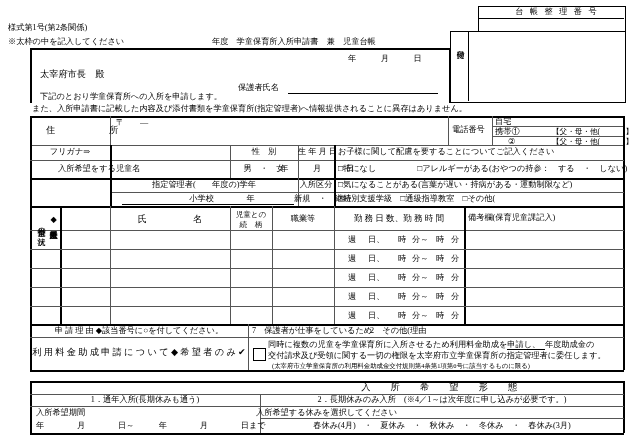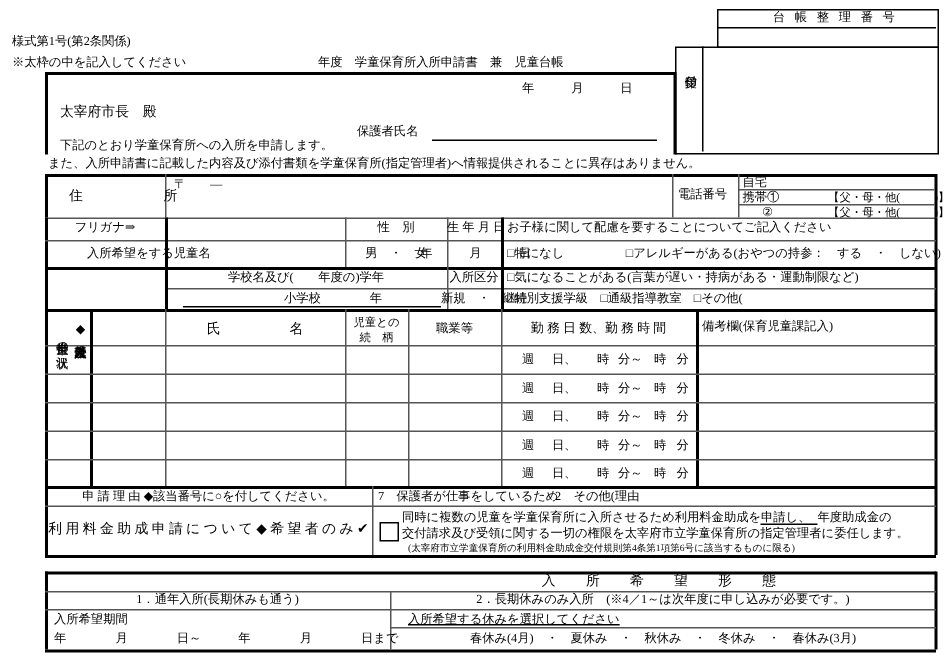--- a/index.html
+++ b/index.html
@@ -112,21 +112,21 @@
   <div class="vline thin" style="left:298px; top:145px; height:61px;"></div>
   <div class="vline thick" style="left:334px; top:145px; height:61px;"></div>
 
   <div class="abs txt t8 center" style="left:30px; top:148px; width:80px;">フリガナ⇒</div>
   <div class="abs txt t8 center" style="left:30px; top:165px; width:89px;padding-left:28px;">入所希望をする児童名</div>
   <div class="abs txt t8 center" style="left:230px; top:148px; width:68px;">性　別</div>
   <div class="abs txt t8 center" style="left:230px; top:165px; width:68px;">男　・　女</div>
   <div class="abs txt t8 center" style="left:298px; top:148px; width:36px;">生 年 月 日</div>
   <div class="abs txt t8 center" style="left:262px; top:165px; width:110px;">年　　　月　　　日</div>
 
-  <div class="abs txt t8 center" style="left:110px; top:181px; width:188px;">学校名及び(　　年度の)学年</div>
+  <div class="abs txt t8 center" style="left:110px; top:181px; width:188px;">指定管理者(　　年度の)学年</div>
   <div class="abs txt t8 center" style="left:110px; top:195px; width:224px;">小学校　　　　年</div>
   <div class="hline" style="left:122px; top:204px; width:172px;"></div>
   <div class="abs txt t8 center" style="left:298px; top:181px; width:36px;">入所区分</div>
   <div class="abs txt t8 center" style="left:294px; top:195px; width:44px;">新規　・　継続</div>
 
   <div class="abs txt t8" style="left:338px; top:165px;">□特になし　　　　　□アレルギーがある(おやつの持参：　する　・　しない)</div>
   <div class="abs txt t8" style="left:338px; top:148px;">お子様に関して配慮を要することについてご記入ください</div>
   <div class="abs txt t8" style="left:338px; top:181px;">□気になることがある(言葉が遅い・持病がある・運動制限など)</div>
   <div class="abs txt t8" style="left:338px; top:195px;">□特別支援学級　□通級指導教室　□その他(　　　　　　　　　　　　　　　　　)</div>
 
@@ -230,16 +230,16 @@
   <div class="hline thin" style="left:260px; top:418px; width:364px;"></div>
   <div class="vline thin" style="left:260px; top:394px; height:39px;"></div>
 
   <div class="abs txt t9 center spaced5" style="left:260px; top:383px; width:364px;">入　所　希　望　形　態</div>
   <div class="abs txt t8 center" style="left:30px; top:396px; width:230px;">1．通年入所(長期休みも通う)</div>
   <div class="abs txt t8 center" style="left:264px; top:396px; width:356px;">2．長期休みのみ入所　(※4／1～は次年度に申し込みが必要です。)</div>
 
   <div class="abs txt t8" style="left:36px; top:409px;">入所希望期間</div>
   <div class="abs txt t8 center" style="left:36px; top:422px; width:220px;">年　　　　月　　　　日～　　　年　　　　月　　　　日まで</div>
 
-  <div class="abs txt t8" style="left:272px; top:409px;text-decoration:underline;">入所希望する休みを選択してください</div>
+  <div class="abs txt t8" style="left:256px; top:409px;">入所希望する休みを選択してください</div>
   <div class="abs txt t8 center" style="left:264px; top:422px; width:356px;">春休み(4月)　・　夏休み　・　秋休み　・　冬休み　・　春休み(3月)</div>
 
 </div>
 
 </body></html>

